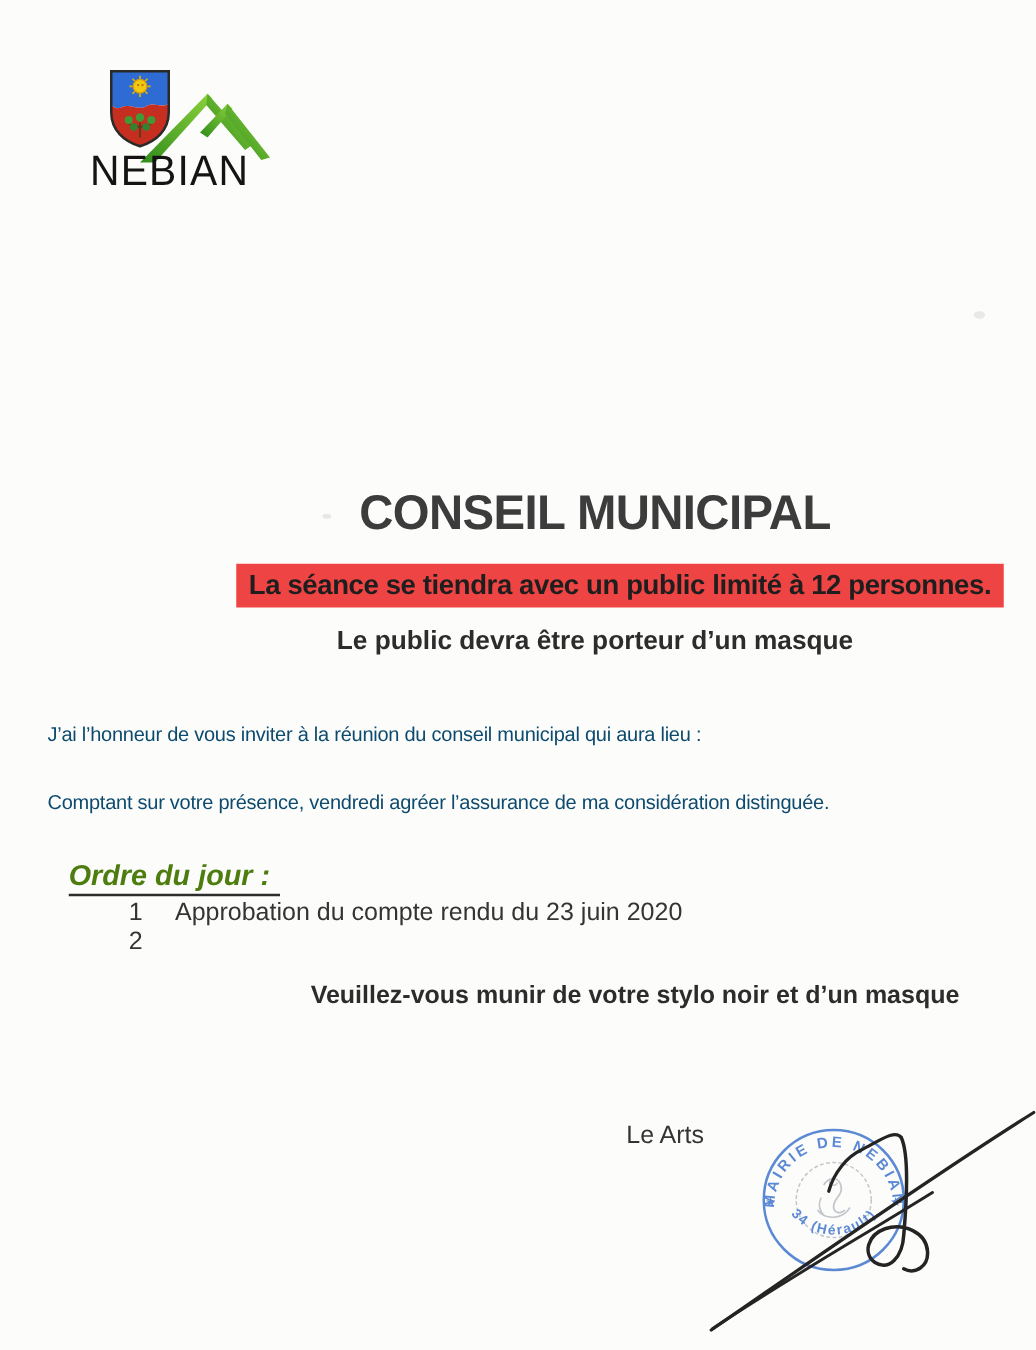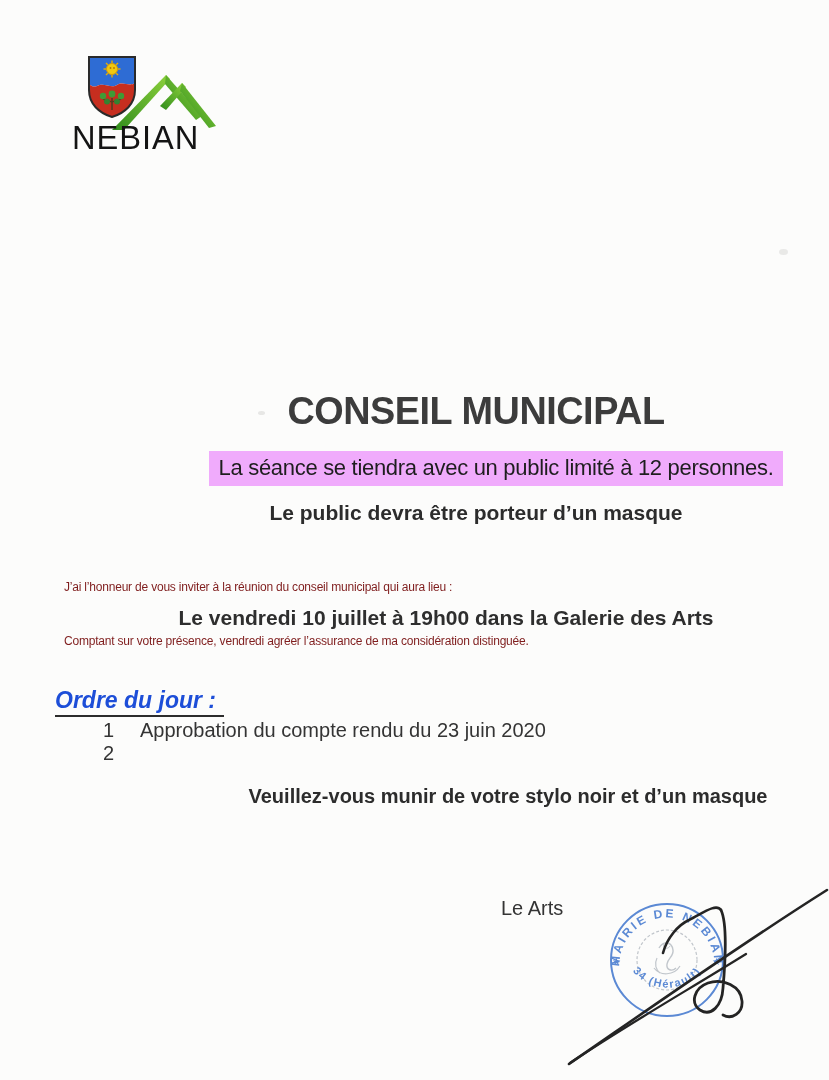--- a/index.html
+++ b/index.html
@@ -17,33 +17,33 @@
     font-size:34px;font-weight:400;letter-spacing:1px;color:#141414;
     transform:scaleX(0.96);transform-origin:left;
     white-space:nowrap;
   }
   
   .center-col{position:absolute;left:116px;width:720px;text-align:center;}
   .doc-title{top:389px;font-size:39px;font-weight:800;color:#3c3c3c;letter-spacing:-0.5px;
     transform:scaleX(0.97);transform-origin:center;}
   .highlight-row{top:451px;}
   .highlight-row .hl{
-    display:inline-block;background:#f0abfc;color:#1e1e1e;
-    font-size:22px;font-weight:400;padding:4px 10px 5px 10px;letter-spacing:-0.3px;margin-left:40px;
+    display:inline-block;background:#ef4444;color:#1e1e1e;
+    font-size:22px;font-weight:700;padding:4px 10px 5px 10px;letter-spacing:-0.3px;margin-left:40px;
   }
   .mask-rule{top:501px;font-size:21px;font-weight:700;color:#2c2c2c;}
   
-  .para{position:absolute;left:64px;width:740px;font-size:12px;color:#7f1d1d;letter-spacing:-0.2px;}
+  .para{position:absolute;left:38px;width:740px;font-size:16px;color:#0c4a6e;letter-spacing:-0.2px;}
   .intro-line{top:580px;}
   .meeting-line{position:absolute;left:116px;width:660px;top:606px;text-align:center;
     font-size:21px;font-weight:700;color:#2e2e2e;}
   .closing-line{top:634px;}
   
   .agenda-heading{position:absolute;left:55px;top:687px;
-    font-size:23px;font-weight:700;font-style:italic;color:#1d4ed8;
+    font-size:23px;font-weight:700;font-style:italic;color:#4d7c0f;
     border-bottom:2.5px solid #2c2c2c;padding-bottom:1px;padding-right:8px;}
   .agenda-item{position:absolute;left:103px;width:640px;display:flex;font-size:20px;color:#343434;}
   .agenda-item .num{width:37px;flex:none;}
   .item-1{top:719px;}
   .item-2{top:742px;}
   .agenda-note{position:absolute;left:148px;width:720px;top:785px;text-align:center;
     font-size:20px;font-weight:700;color:#2c2c2c;}
   
   .signoff-role{position:absolute;left:501px;top:897px;font-size:20px;color:#343434;}
   .signoff-name{position:absolute;left:501px;top:939px;font-size:20px;color:#343434;}
@@ -106,21 +106,20 @@
 
   <div class="center-col doc-title">CONSEIL MUNICIPAL</div>
 
   <div class="center-col highlight-row">
     <span class="hl">La séance se tiendra avec un public limité à 12 personnes.</span>
   </div>
 
   <div class="center-col mask-rule">Le public devra être porteur d’un masque</div>
 
   <div class="para intro-line">J’ai l’honneur de vous inviter à la réunion du conseil municipal qui aura lieu :</div>
-  <div class="meeting-line">Le vendredi 10 juillet à 19h00 dans la Galerie des Arts</div>
   <div class="para closing-line">Comptant sur votre présence, vendredi agréer l’assurance de ma considération distinguée.</div>
 
   <div class="agenda-heading">Ordre du jour :</div>
 
   <div class="agenda-item item-1">
     <span class="num">1</span>
     <span>Approbation du compte rendu du 23 juin 2020</span>
   </div>
   <div class="agenda-item item-2">
     <span class="num">2</span>

